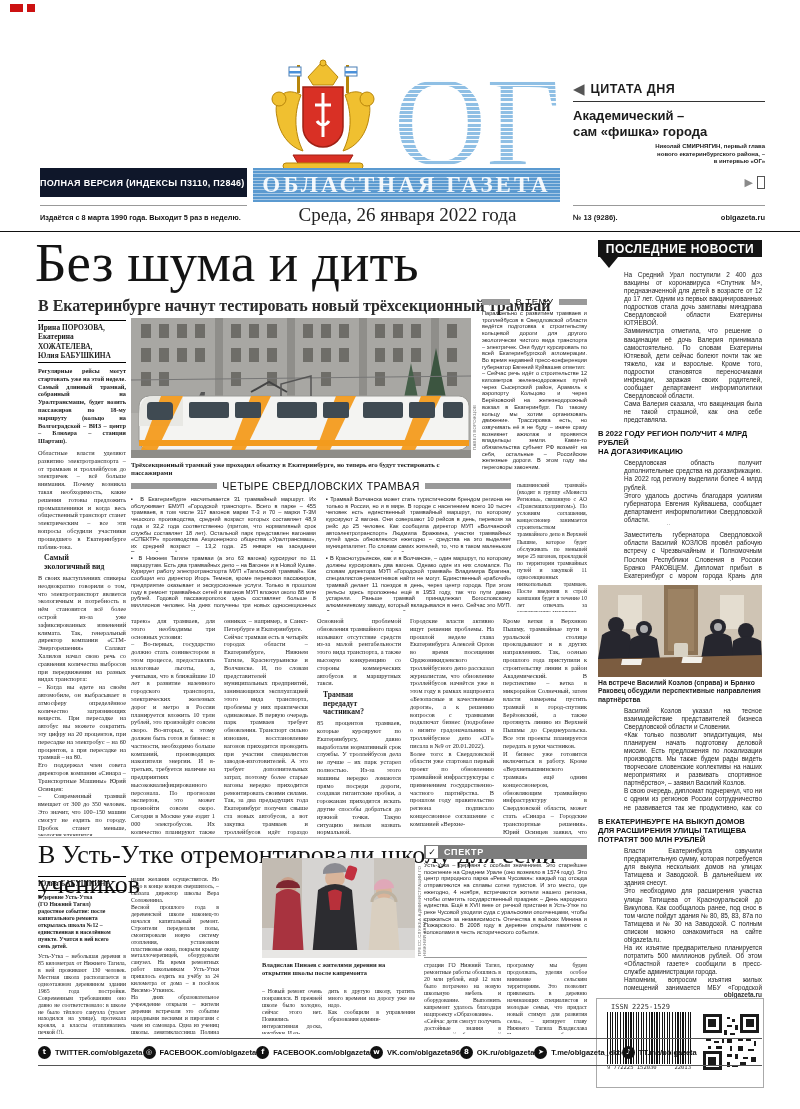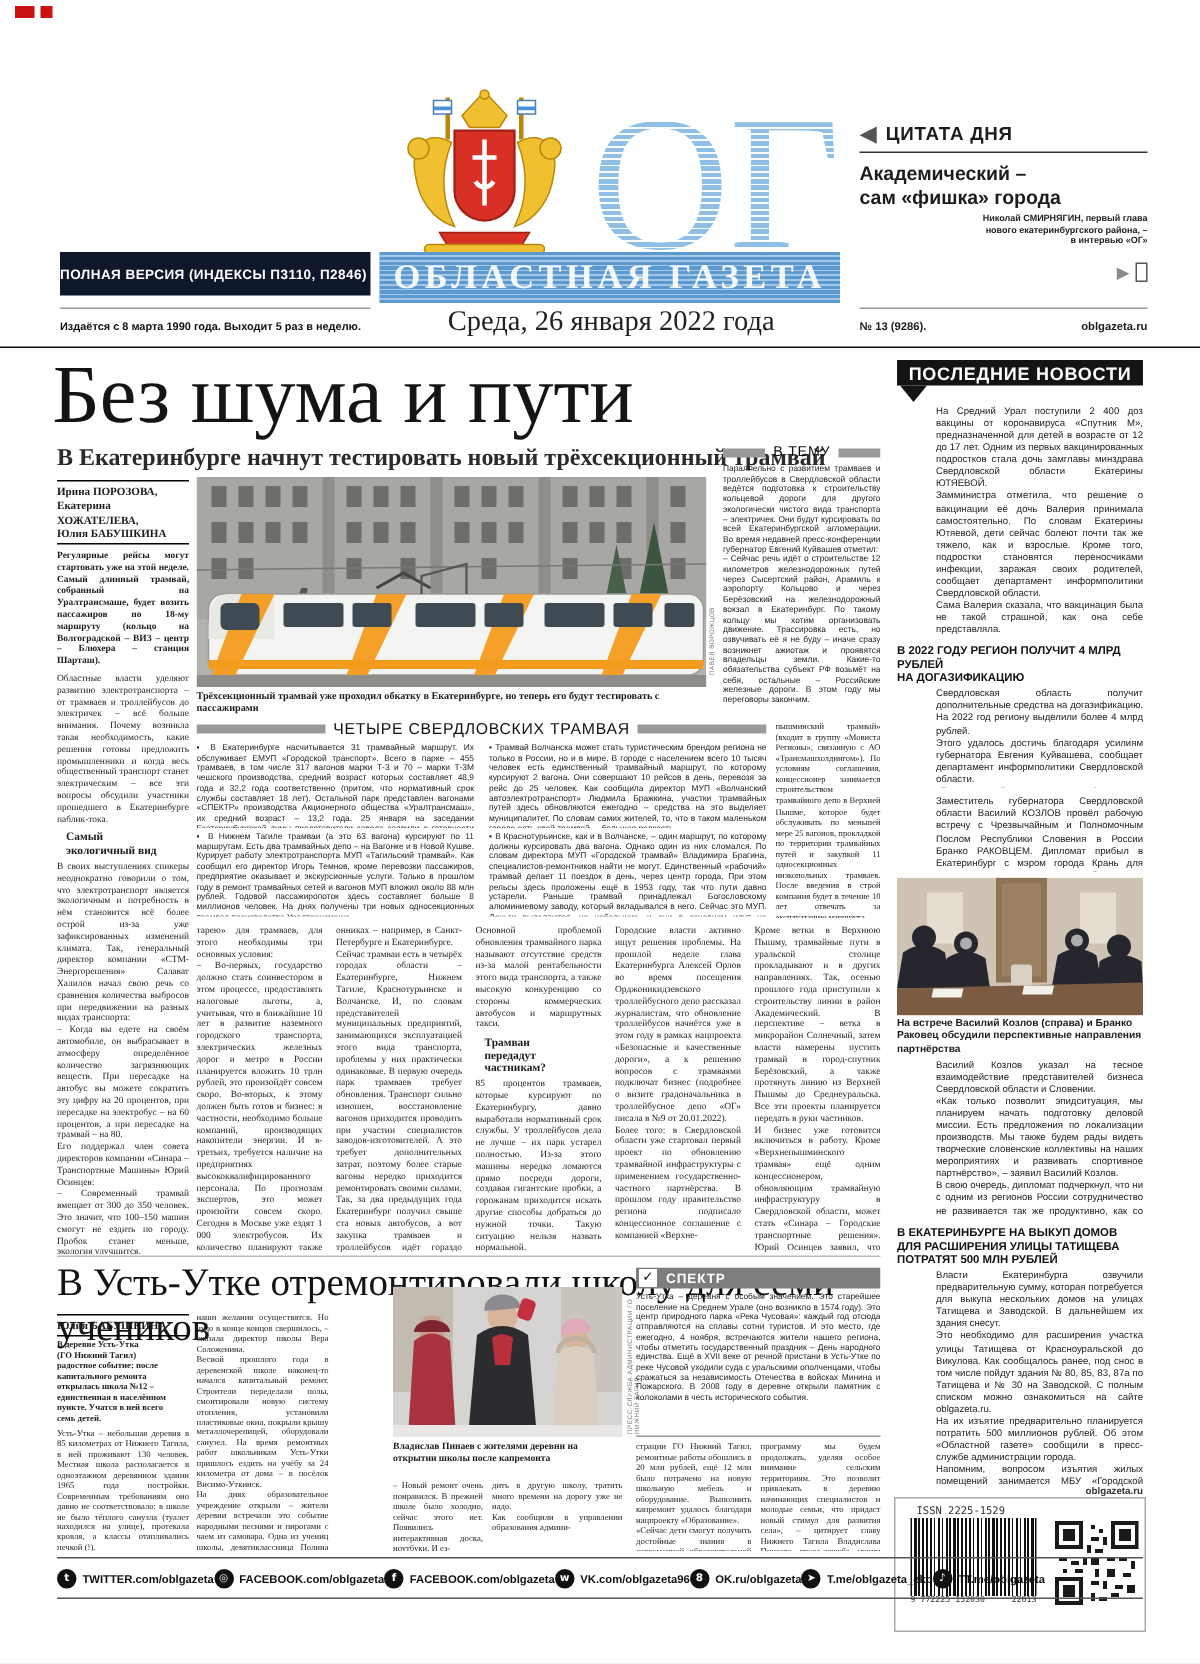--- a/index.html
+++ b/index.html
@@ -92,21 +92,21 @@
   <div class="abs" style="left:40px;top:205px;width:207px;height:0;border-top:1px solid #999;"></div>
   <div class="abs" style="left:573px;top:205px;width:192px;height:0;border-top:1px solid #999;"></div>
   <div class="abs sans b" style="left:40px;top:213px;width:230px;font-size:7.3px;color:#111;">Издаётся с 8 марта 1990 года. Выходит 5 раз в неделю.</div>
   <div class="abs" style="left:260px;top:204px;width:295px;text-align:center;font-family:'Liberation Serif',serif;font-size:19px;color:#222;">Среда, 26 января 2022 года</div>
   <div class="abs" style="left:573px;top:213px;width:192px;display:flex;justify-content:space-between;">
     <span class="sans b" style="font-size:7.5px;">№ 13 (9286).</span>
     <span class="sans b" style="font-size:7.5px;">oblgazeta.ru</span>
   </div>
   <div class="abs" style="left:0;top:231px;width:800px;height:0;border-top:1.6px solid #111;"></div>
 
-  <div class="abs" style="left:35px;top:234px;width:560px;font-family:'Liberation Serif',serif;font-size:55px;line-height:1.05;color:#141414;">Без шума и пути</div>
+  <div class="abs" style="left:35px;top:234px;width:560px;font-family:'Liberation Serif',serif;font-size:55px;line-height:1.05;color:#141414;">Без шума и дить</div>
   <div class="abs b" style="left:38px;top:297px;width:550px;font-family:'Liberation Serif',serif;font-size:16px;color:#2b2b2b;">В Екатеринбурге начнут тестировать новый трёхсекционный трамвай</div>
 
   <div class="abs" style="left:38px;top:320px;width:88px;height:516px;overflow:hidden;">
     <div class="byline pre">Ирина ПОРОЗОВА,
 Екатерина ХОЖАТЕЛЕВА,
 Юлия БАБУШКИНА</div>
     <div class="body6 b" style="margin-top:4px;">Регулярные рейсы могут стартовать уже на этой неделе. Самый длинный трамвай, собранный на Уралтрансмаше, будет возить пассажиров по 18-му маршруту (кольцо на Волгоградской – ВИЗ – центр – Блюхера – станция Шарташ).</div>
     <div class="body6" style="margin-top:4px;">Областные власти уделяют развитию электротранспорта – от трамваев и троллейбусов до электричек – всё больше внимания. Почему возникла такая необходимость, какие решения готовы предложить промышленники и когда весь общественный транспорт станет электрическим – все эти вопросы обсудили участники прошедшего в Екатеринбурге паблик-тока.</div>
     <div class="colsub pre">Самый
 экологичный вид</div>

